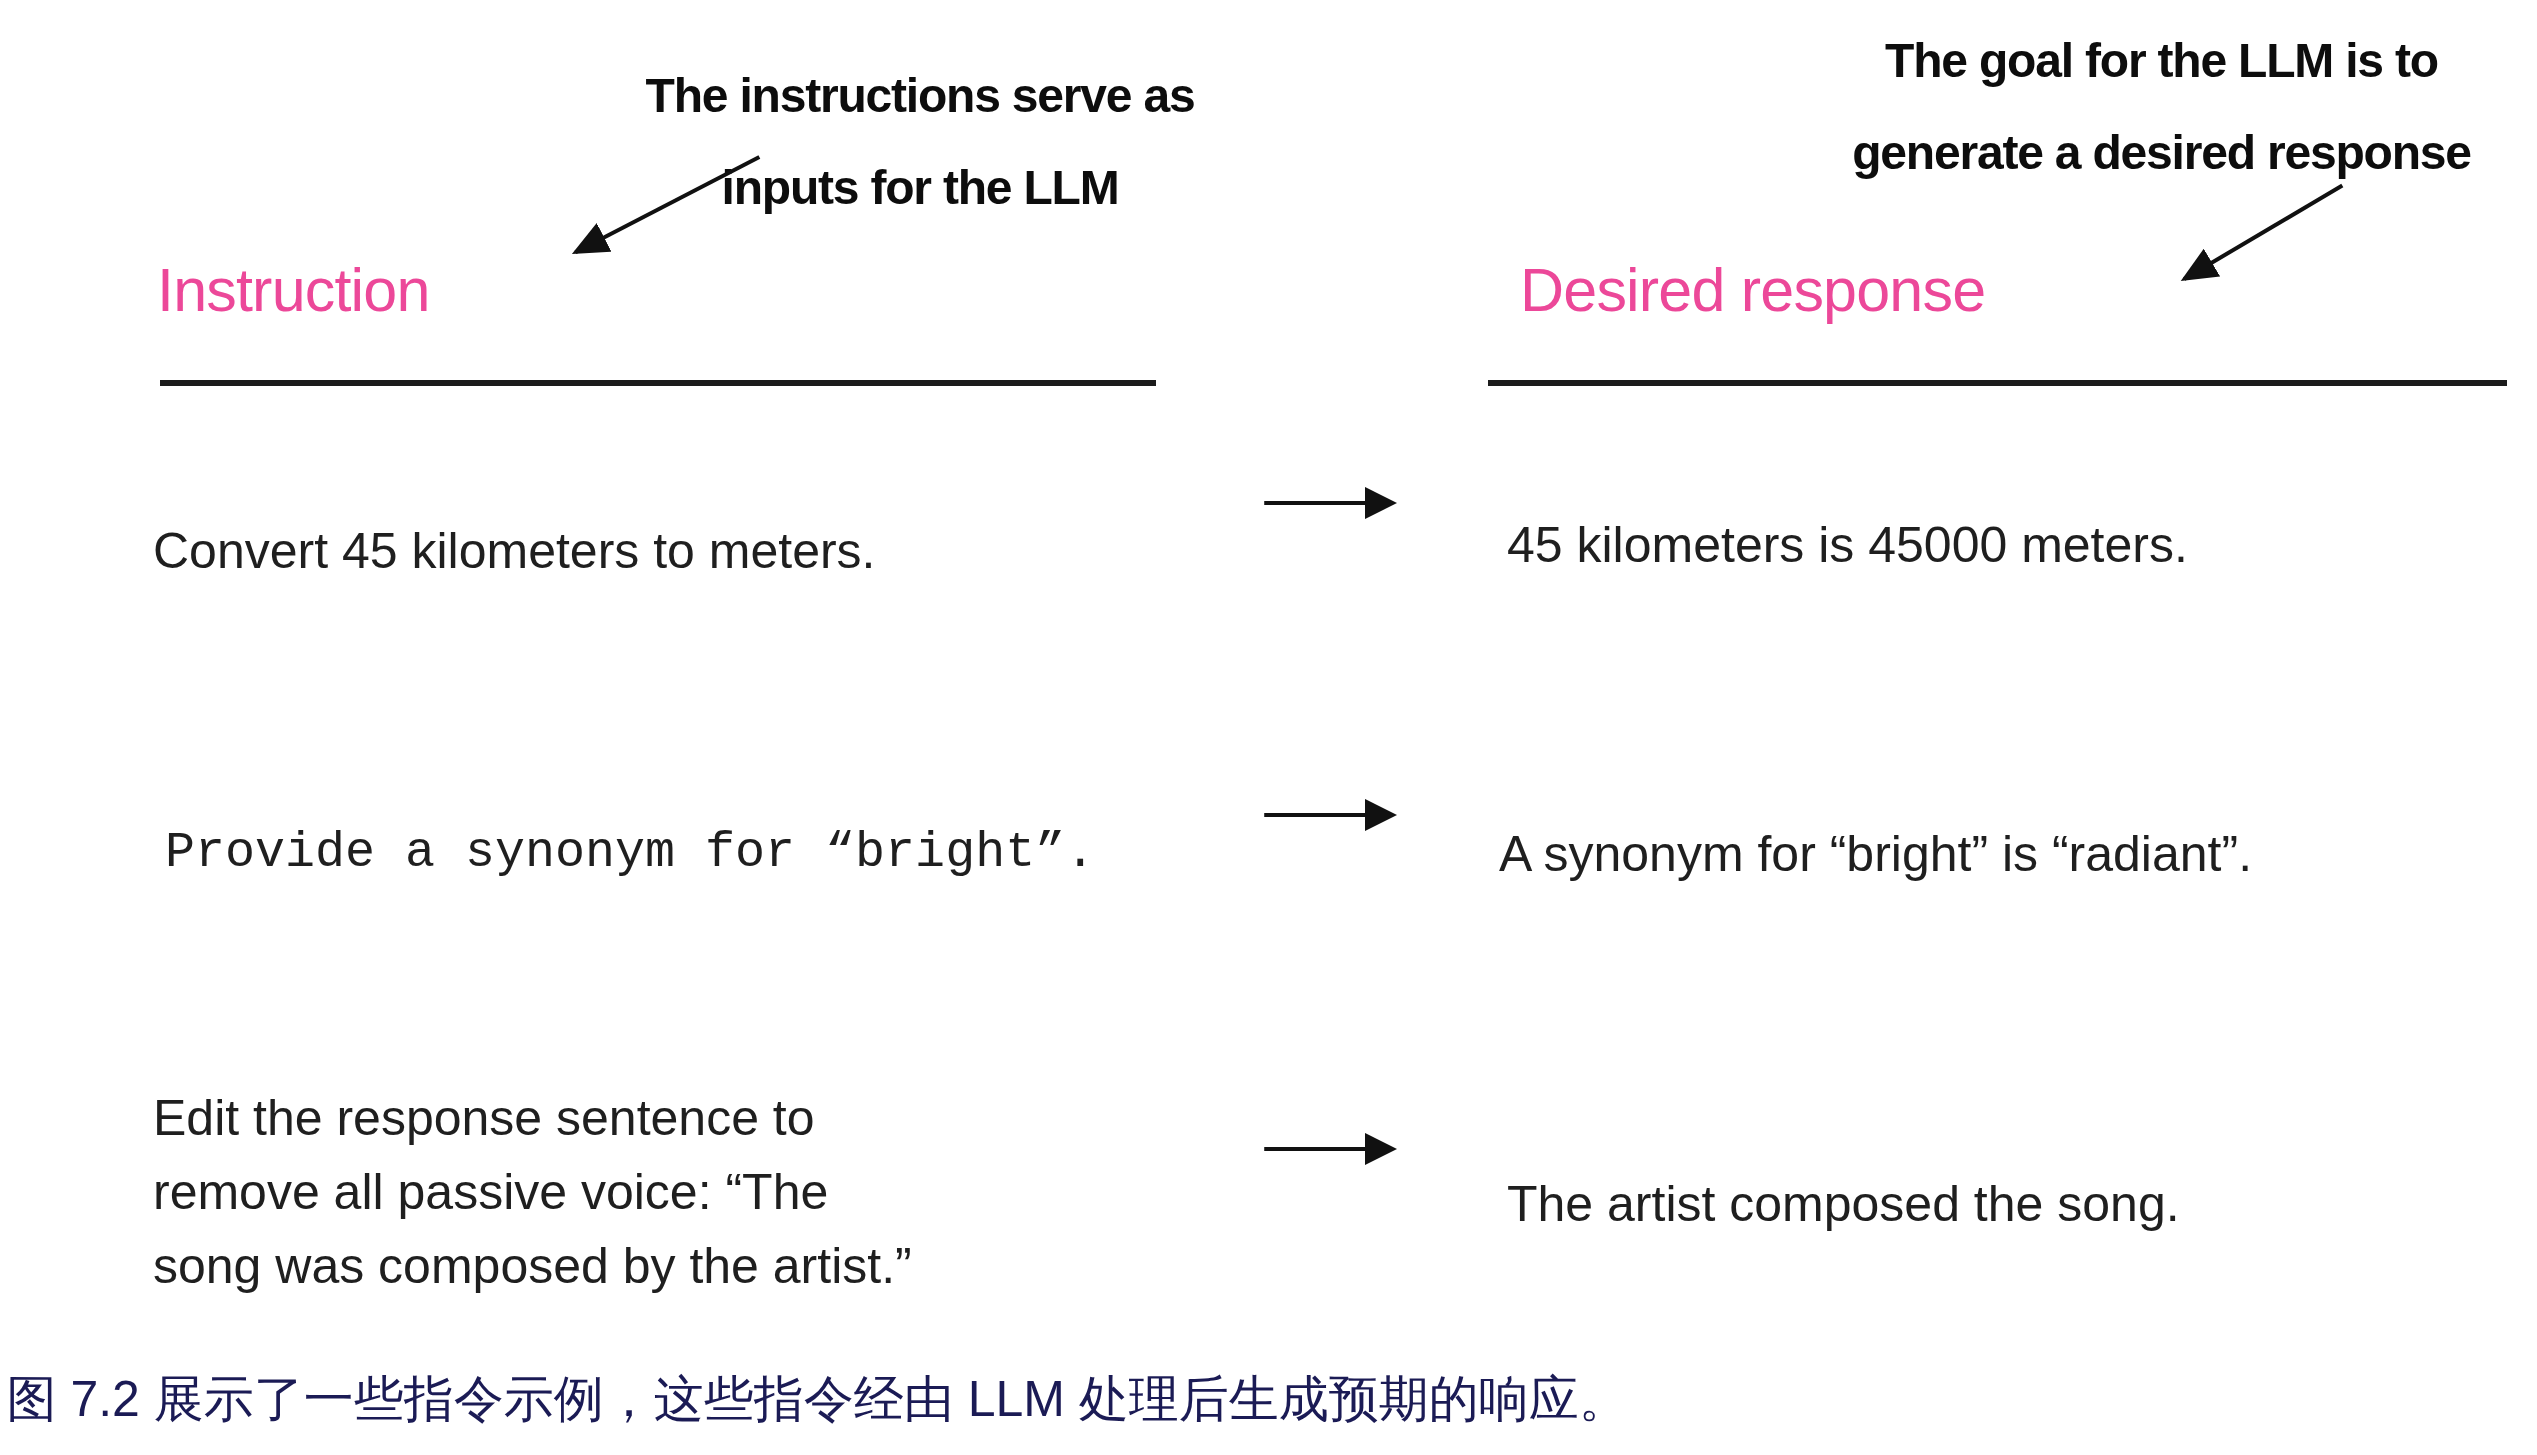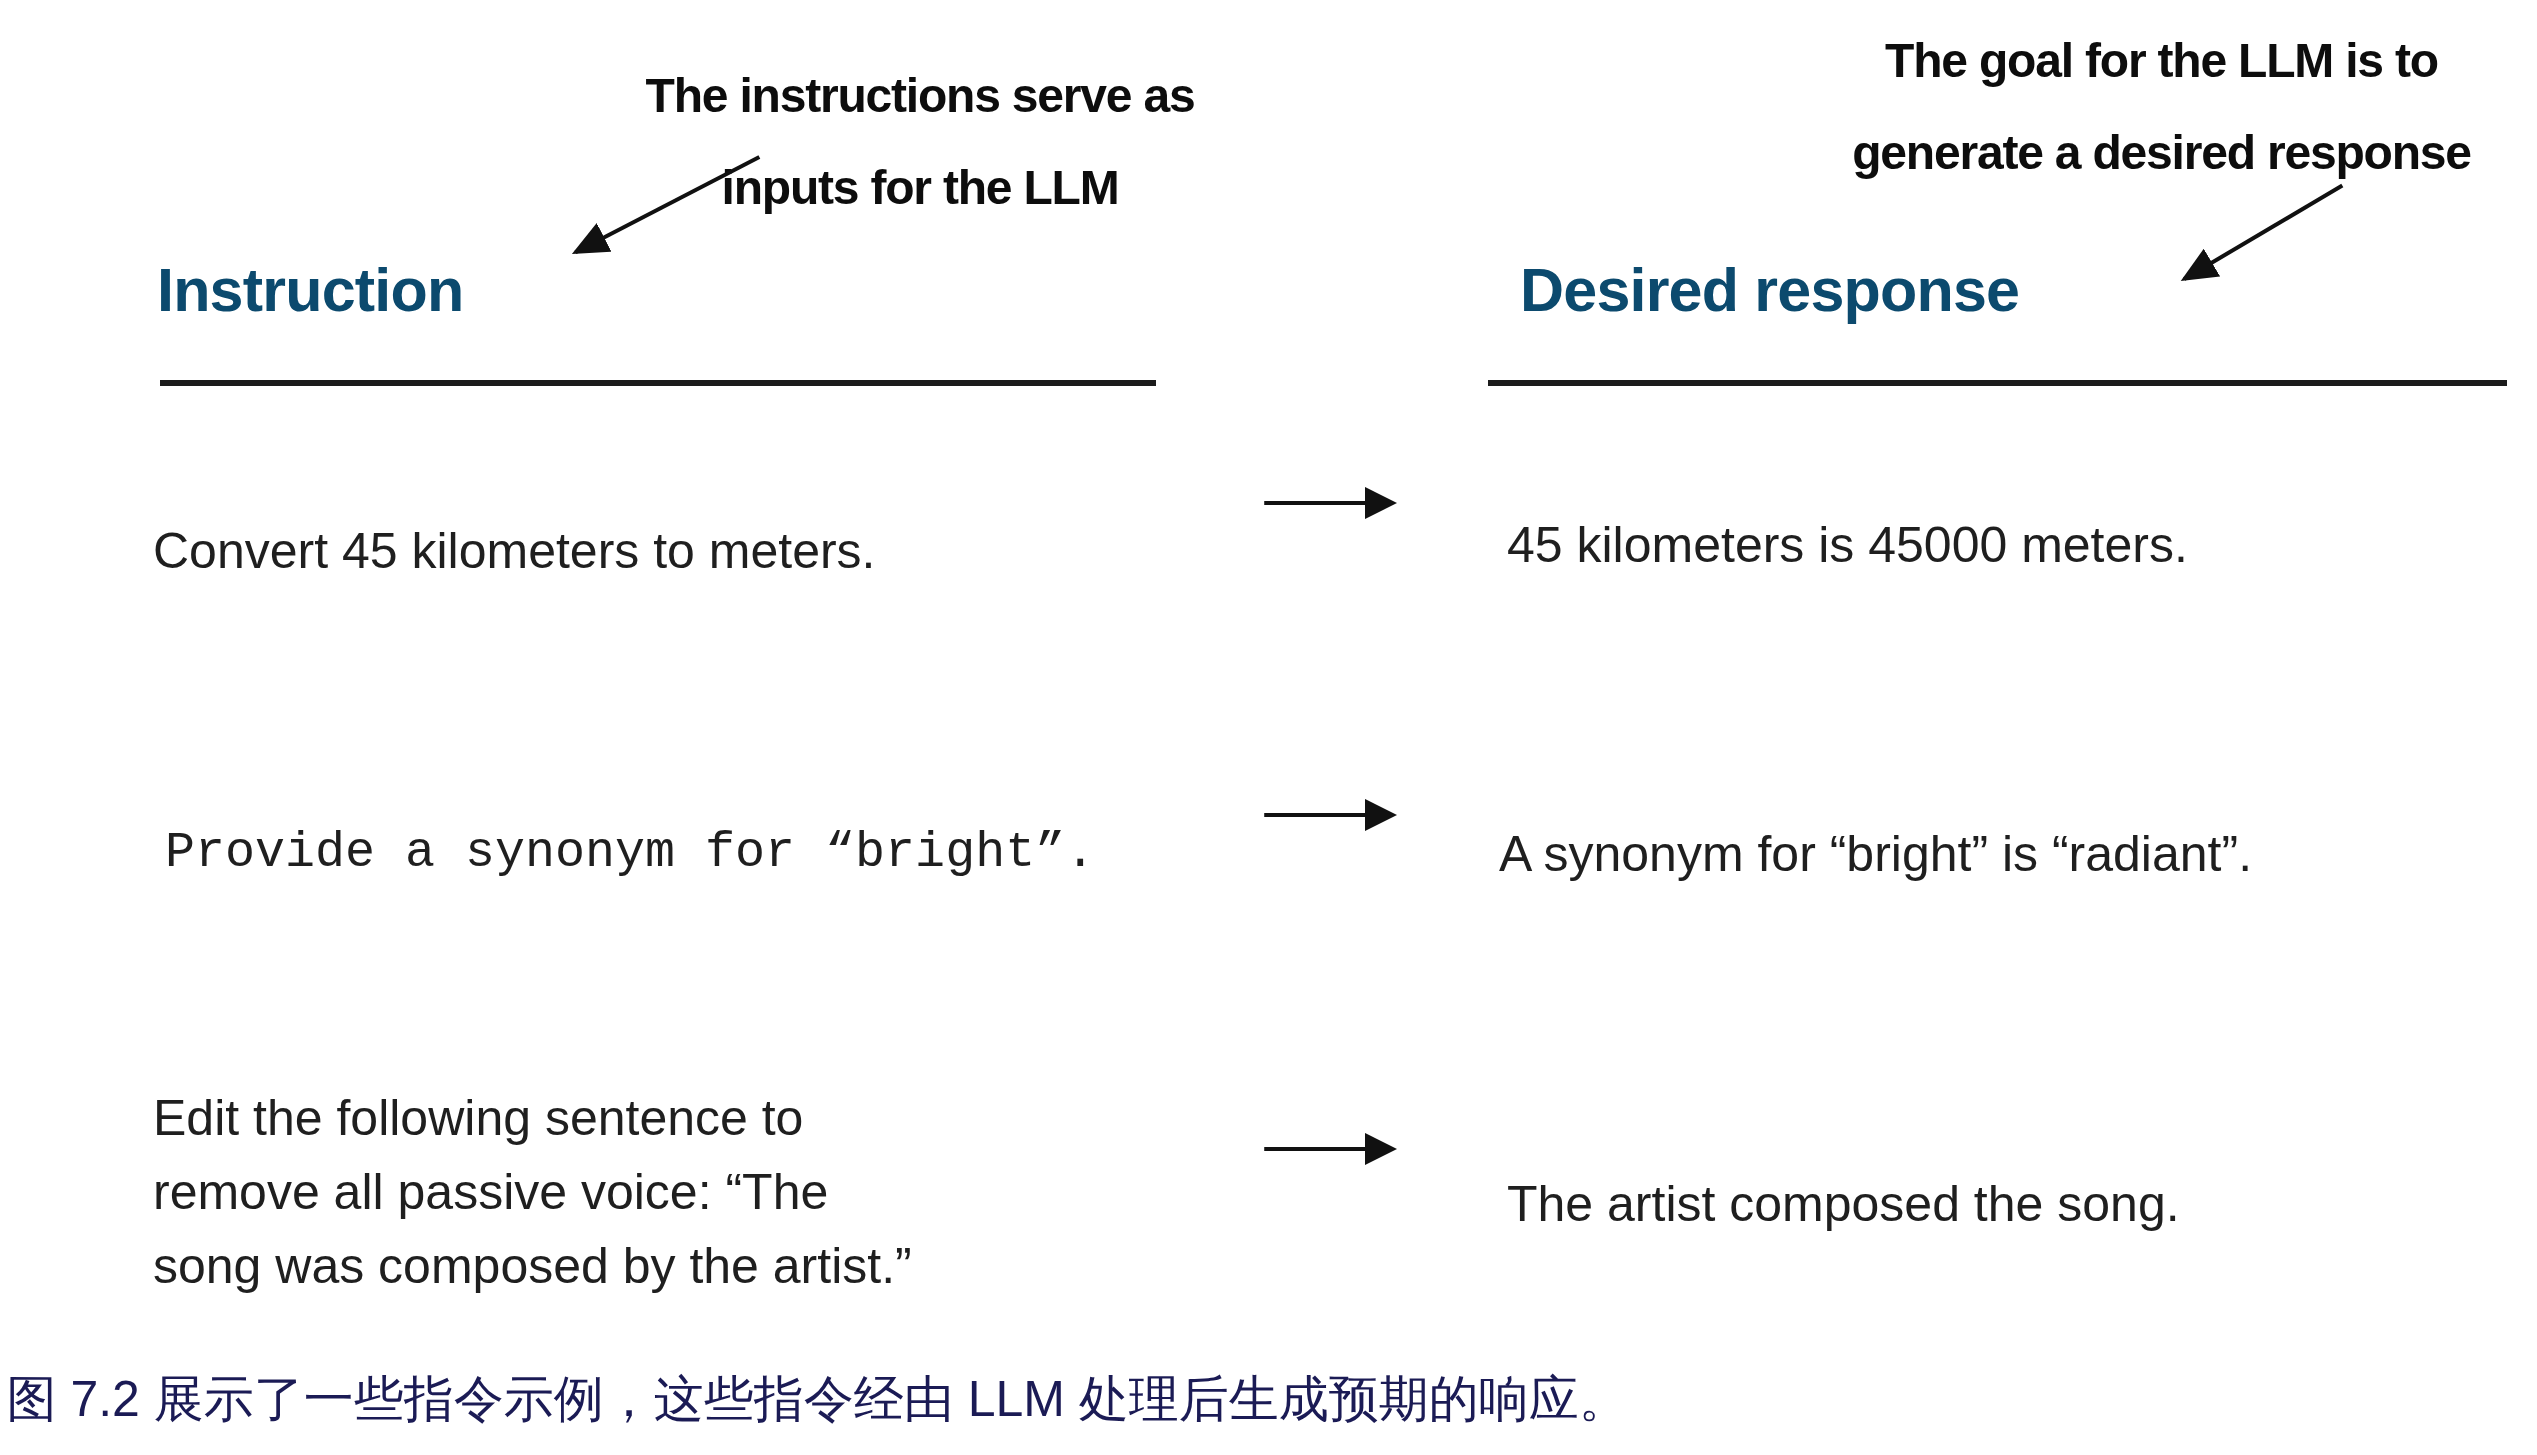--- a/index.html
+++ b/index.html
@@ -19,24 +19,24 @@
   .annotation {
     font-weight: 700;
     font-size: 48px;
     line-height: 92px;
     letter-spacing: -1.2px;
     text-align: center;
     color: #0d0d0d;
   }
 
   .col-heading {
-    font-weight: 700;
+    font-weight: 400;
     font-size: 61px;
     letter-spacing: -0.8px;
-    color: #0c4a6e;
+    color: #ec4899;
     white-space: nowrap;
   }
 
   .rule {
     height: 5.6px;
     background: #1c1c1c;
   }
 
   .body-text {
     font-size: 50px;
@@ -113,21 +113,21 @@
     <defs>
       <marker id="ah4" markerWidth="8" markerHeight="8" refX="7" refY="4" orient="auto">
         <path d="M0,0 L8,4 L0,8 Z" fill="#111111"></path>
       </marker>
     </defs>
     <line x1="4" y1="16" x2="164" y2="16" stroke="#111111" stroke-width="5" marker-end="url(#ah4)"></line>
   </svg>
   <div class="abs body-text" style="left:1499px; top:781px;">A synonym for “bright” is “radiant”.</div>
 
   <div class="abs body-text" style="left:153px; top:1045px;">
-    <div>Edit the following sentence to</div>
+    <div>Edit the response sentence to</div>
     <div>remove all passive voice: “The</div>
     <div>song was composed by the artist.”</div>
   </div>
   <svg class="abs arrow" style="left:1261px; top:1136px;" width="161" height="26" viewBox="0 0 200 32">
     <defs>
       <marker id="ah5" markerWidth="8" markerHeight="8" refX="7" refY="4" orient="auto">
         <path d="M0,0 L8,4 L0,8 Z" fill="#111111"></path>
       </marker>
     </defs>
     <line x1="4" y1="16" x2="164" y2="16" stroke="#111111" stroke-width="5" marker-end="url(#ah5)"></line>

